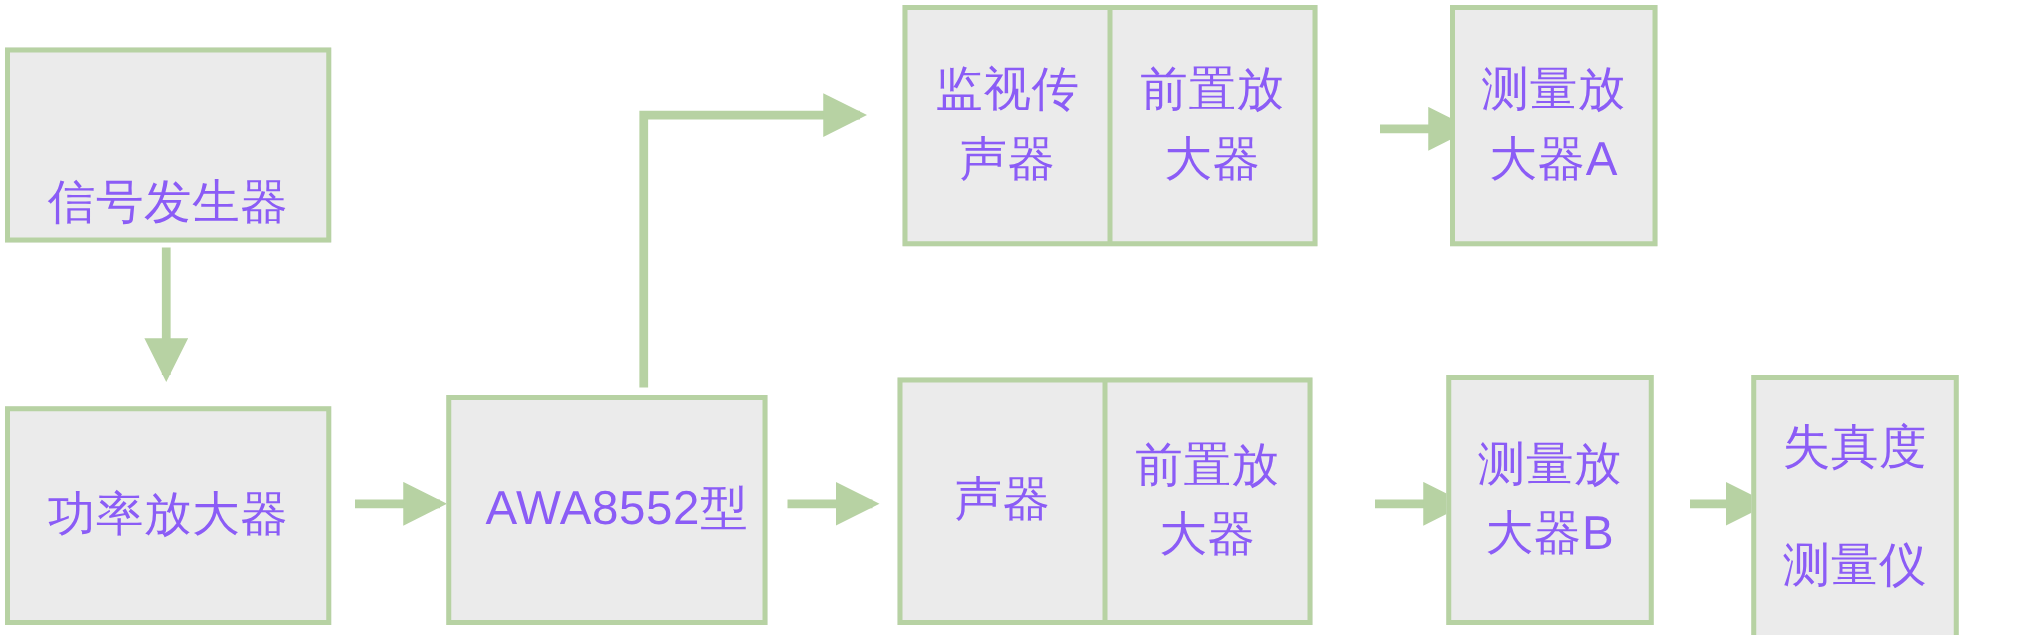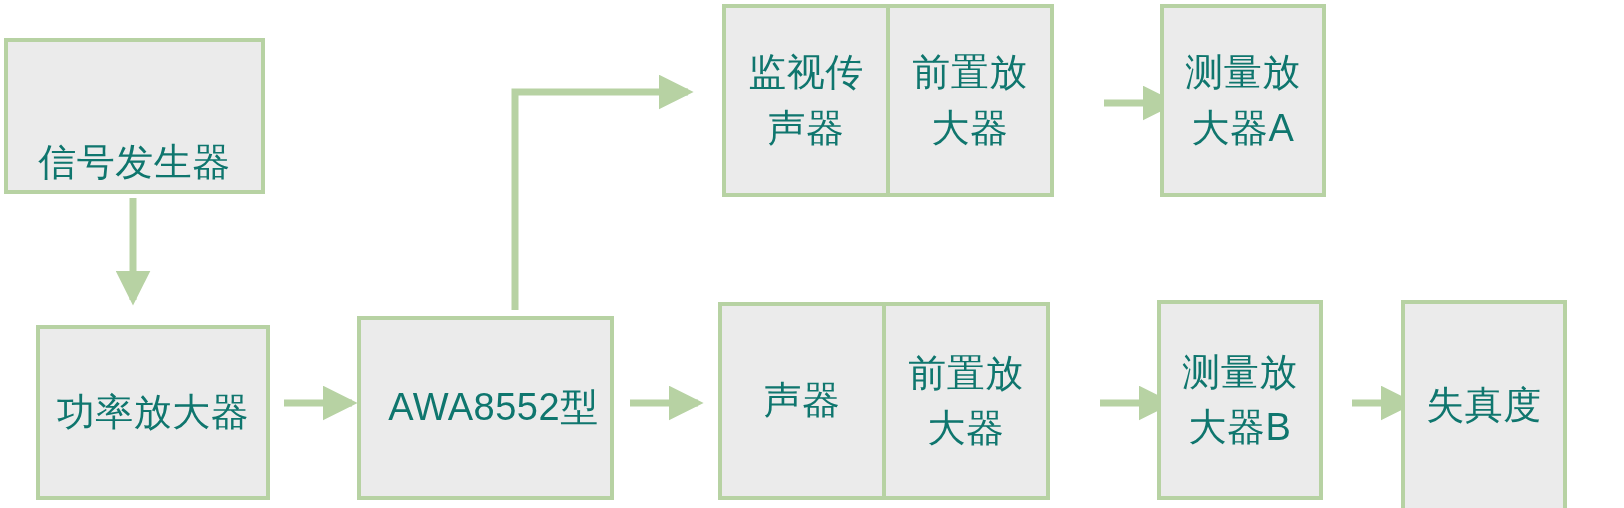--- a/index.html
+++ b/index.html
@@ -17,21 +17,21 @@
   }
   .node {
     position: absolute;
     box-sizing: border-box;
     background: #ebebeb;
     border: 4px solid #b7d2a3;
     display: flex;
     flex-direction: column;
     align-items: center;
     justify-content: center;
-    color: #0f766e;
+    color: #8b5cf6;
     font-size: 38px;
     line-height: 1.45;
     text-align: center;
     letter-spacing: 0.5px;
   }
   .node .line { display: block; white-space: nowrap; }
   .node.twin-left { border-right-width: 2px; }
   .node.twin-right { border-left-width: 2px; }
   svg.wires {
     position: absolute;
@@ -79,21 +79,21 @@
 
     <g>
       <path d="M1352,403 L1410,403" stroke="#b7d2a3" stroke-width="7" fill="none" marker-end="url(#arrowhead)"></path>
     </g>
   </svg>
 
   <div class="node" style="left:4px; top:38px; width:261px; height:156px;justify-content:flex-end;">
     <span class="line">信号发生器</span>
   </div>
 
-  <div class="node" style="left:4px; top:325px; width:234px; height:175px;margin-left:32px;">
+  <div class="node" style="left:4px; top:325px; width:261px; height:175px;">
     <span class="line">功率放大器</span>
   </div>
 
   <div class="node" style="left:357px; top:316px; width:257px; height:184px;padding-left:16px;">
     <span class="line">AWA8552型</span>
   </div>
 
   <div class="node twin-left" style="left:722px; top:4px; width:166px; height:193px;">
     <span class="line">监视传</span>
     <span class="line">声器</span>
@@ -118,15 +118,16 @@
     <span class="line">大器</span>
   </div>
 
   <div class="node" style="left:1157px; top:300px; width:166px; height:200px;">
     <span class="line">测量放</span>
     <span class="line">大器B</span>
   </div>
 
   <div class="node" style="left:1401px; top:300px; width:166px; height:212px;gap:40px;">
     <span class="line">失真度</span>
+    <span class="line">测量仪</span>
   </div>
 
 </div>
 
 </body></html>

